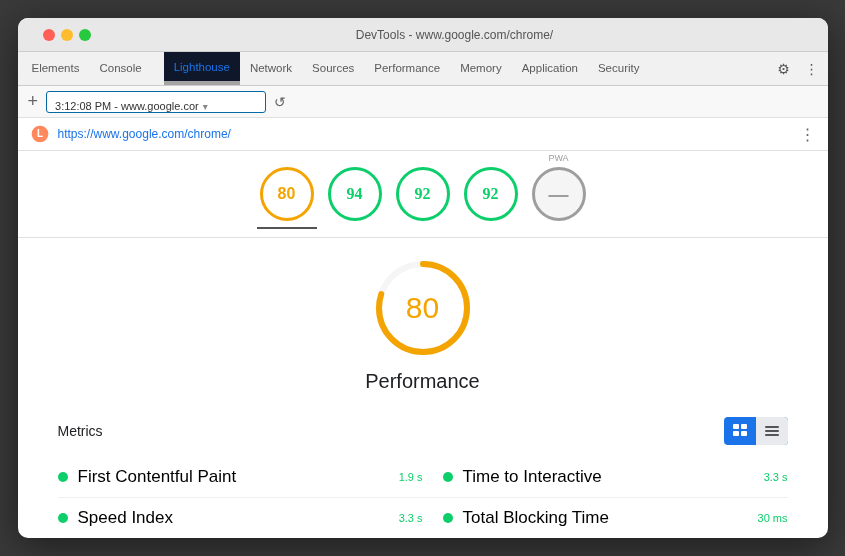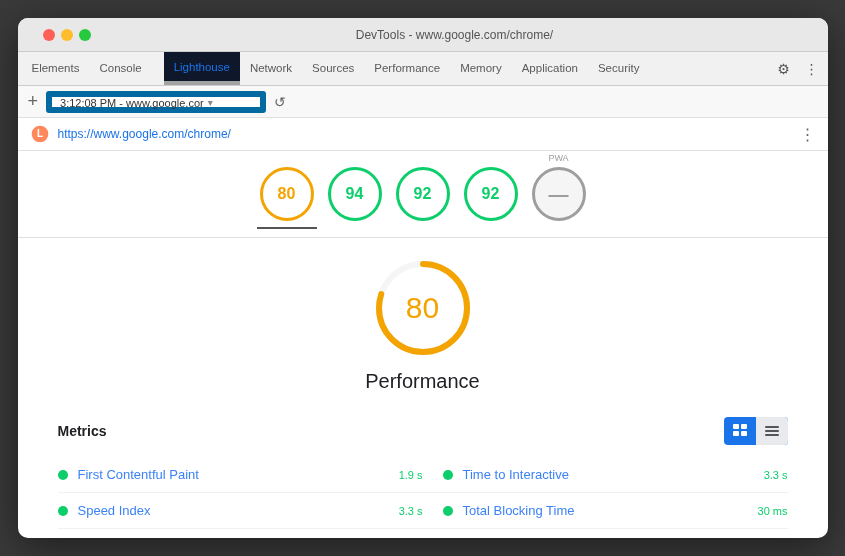--- a/index.html
+++ b/index.html
@@ -109,29 +109,29 @@
       border-bottom: 1px solid #e0e0e0;
       flex-shrink: 0;
     }
     .new-tab-btn {
       font-size: 18px;
       color: #666;
       cursor: pointer;
     }
     .url-bar {
       background: #fff;
-      border: 6px solid #0369a1;
+      border: 1px solid #0369a1;
       border-radius: 3px;
       height: 22px;
       padding: 0 8px;
       font-size: 11px;
       color: #333;
       width: 220px;
       display: flex;
-      align-items: flex-start;
+      align-items: flex-end;
     }
     .url-bar-arrow {
       font-size: 10px;
       color: #888;
       margin-left: 4px;
     }
     .refresh-btn {
       font-size: 14px;
       color: #666;
       cursor: pointer;
@@ -202,21 +202,21 @@
       border-radius: 50%;
       display: flex;
       align-items: center;
       justify-content: center;
       font-size: 16px;
       font-weight: 600;
       border: 3px solid;
       position: relative;
     }
     .score-circle.orange { border-color: #f4a400; color: #f4a400; }
-    .score-circle.green { border-color: #0cce6b; color: #0cce6b; }
+    .score-circle.green { border-color: #0cce6b; color: #0cce6b; font-family: Liberation Serif, serif; }
     .score-circle.gray { border-color: #9e9e9e; color: #9e9e9e; background: #f5f5f5; }
 
     
     .lh-main {
       flex: 1;
       padding: 20px 40px;
       overflow-y: auto;
     }
     .perf-score-section {
       display: flex;
@@ -250,21 +250,21 @@
       font-weight: 400;
     }
     
     .metrics-header {
       display: flex;
       align-items: center;
       margin-bottom: 12px;
     }
     .metrics-label {
       font-size: 14px;
-      font-weight: 700;
+      font-weight: 400;
       color: #202124;
       flex: 1;
     }
     .view-toggle {
       display: flex;
       background: #1a73e8;
       border-radius: 4px;
       overflow: hidden;
     }
     .toggle-btn {
@@ -294,22 +294,22 @@
       border-bottom: 1px solid #f0f0f0;
     }
     .metric-dot {
       width: 10px;
       height: 10px;
       border-radius: 50%;
       flex-shrink: 0;
     }
     .dot-green { background: #0cce6b; }
     .metric-name {
-      font-size: 13px;
-      color: #3b82f6;
+      font-size: 17px;
+      color: #000000;
       flex: 1;
     }
     .metric-value {
       font-size: 11px;
       font-weight: 500;
     }
     .val-green { color: #0cce6b; }
 
     
     .pwa-label {

